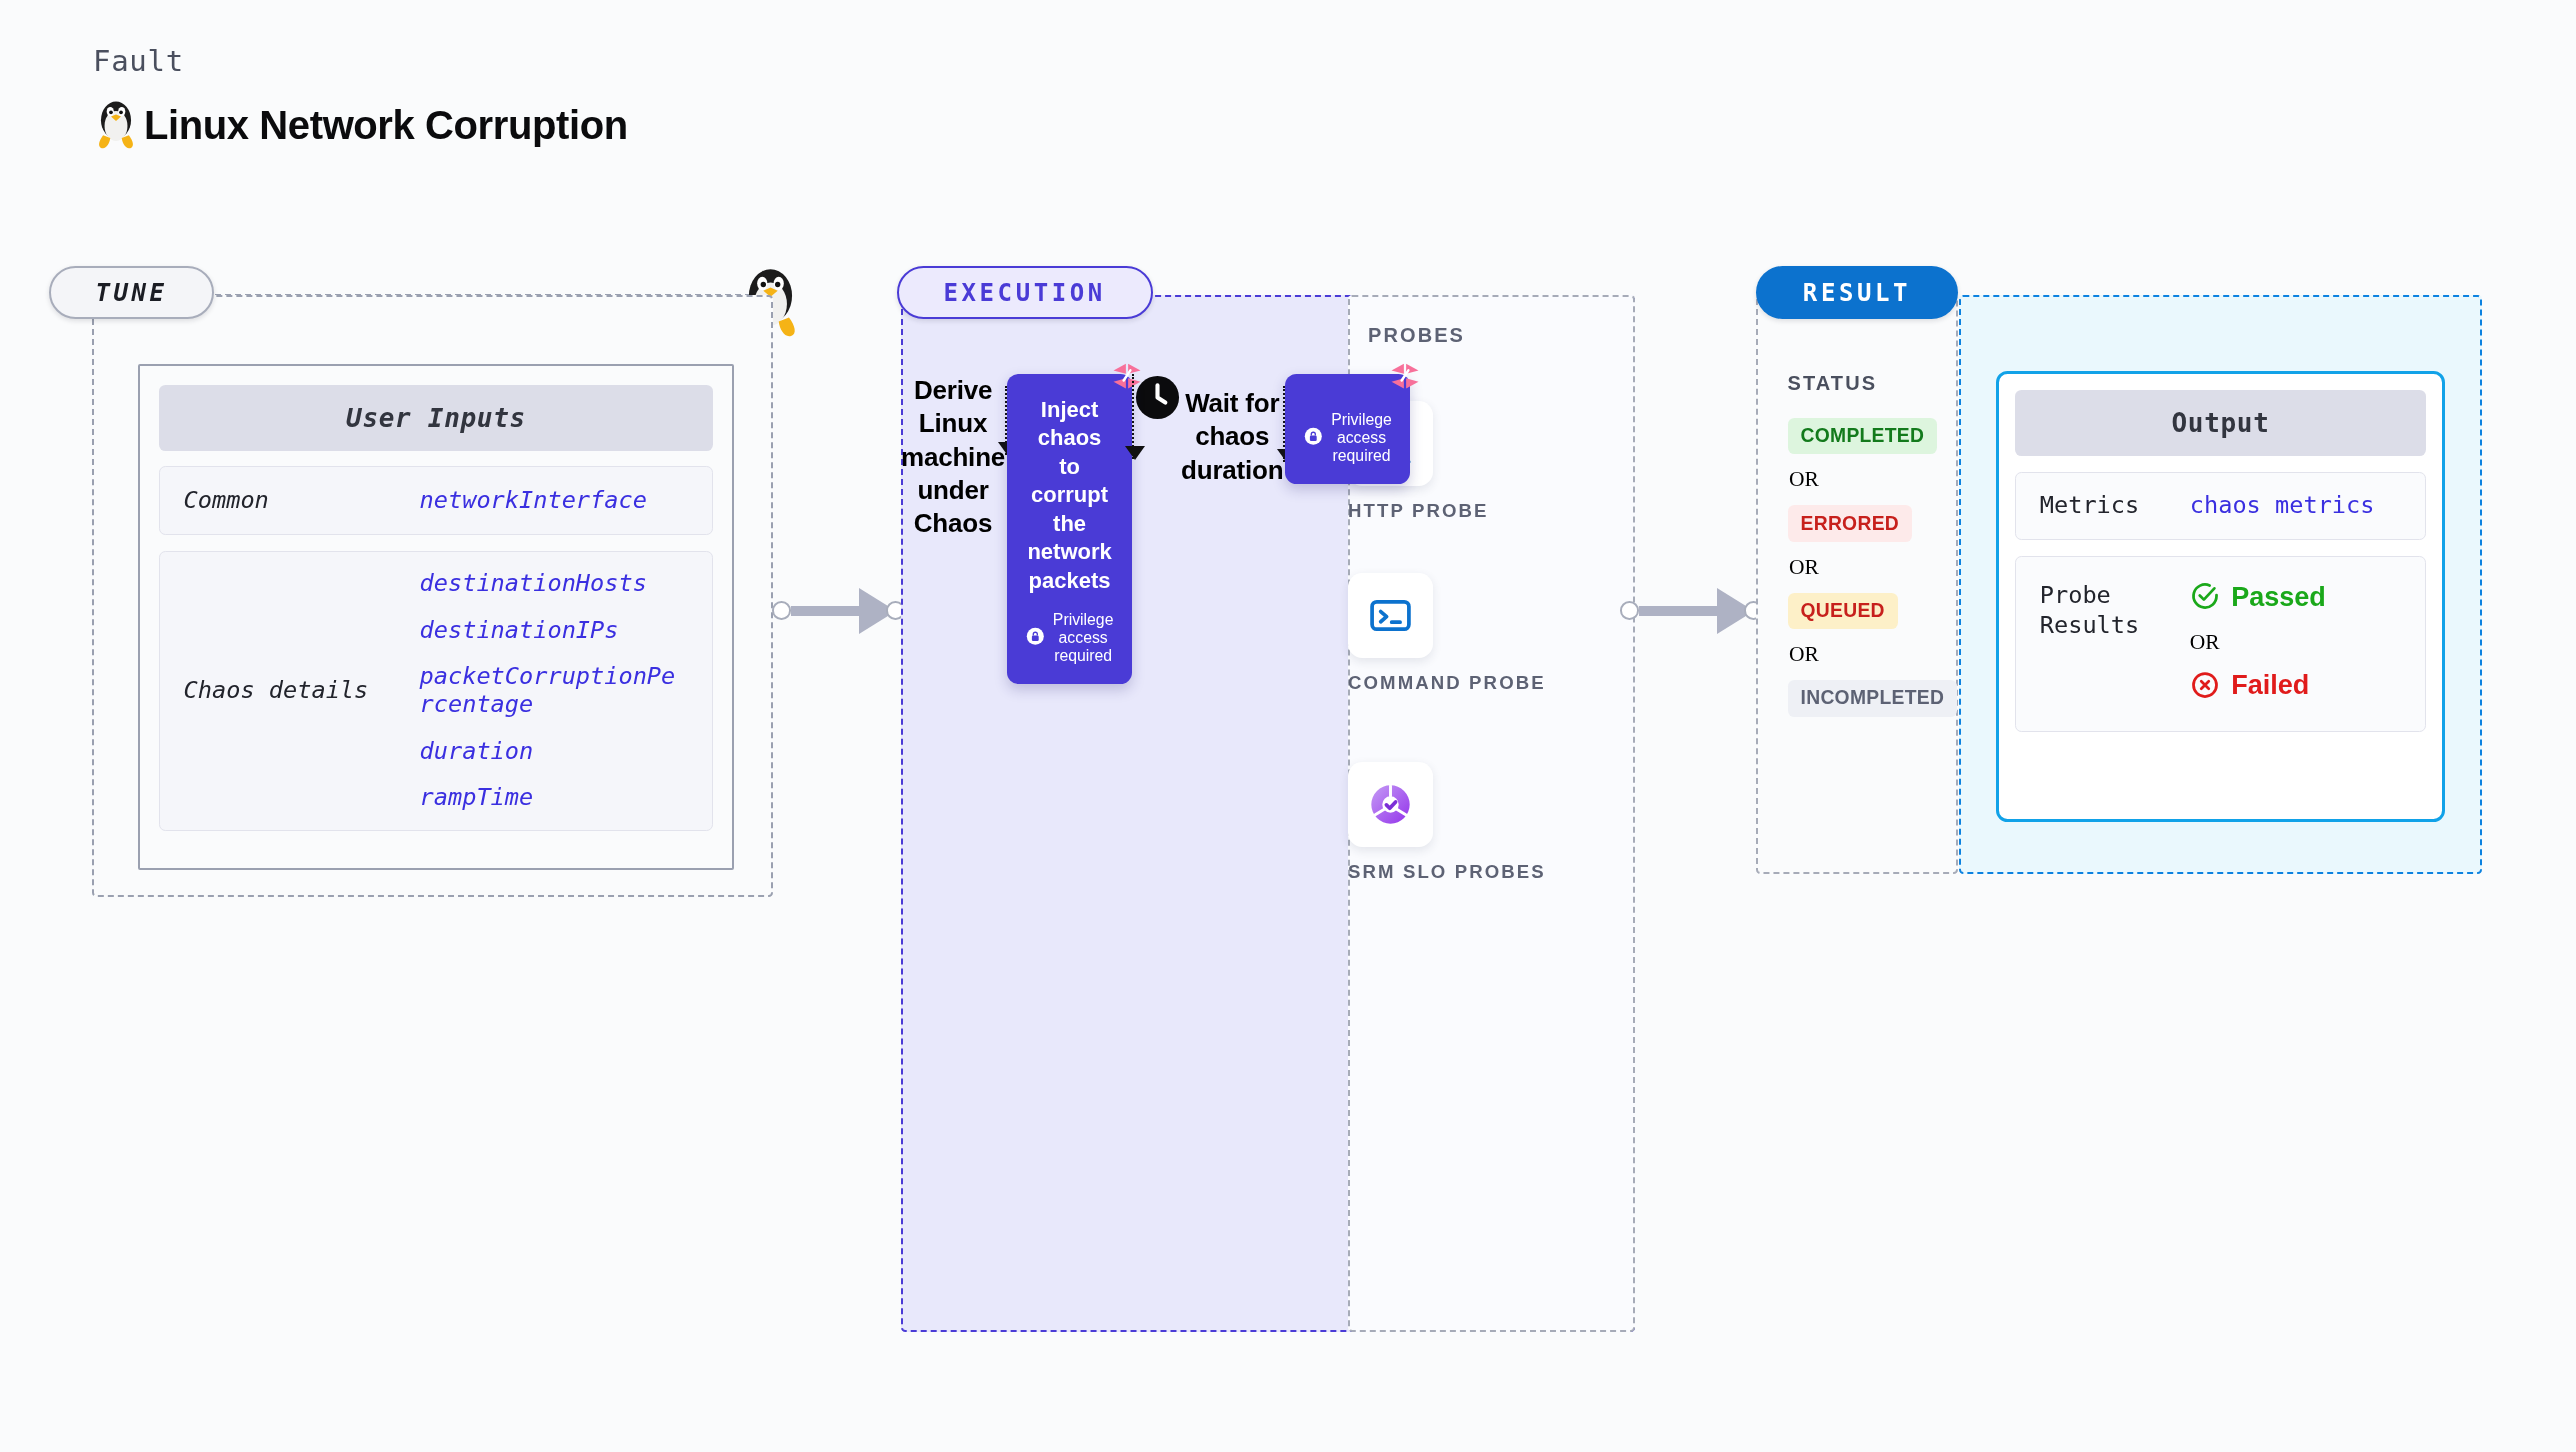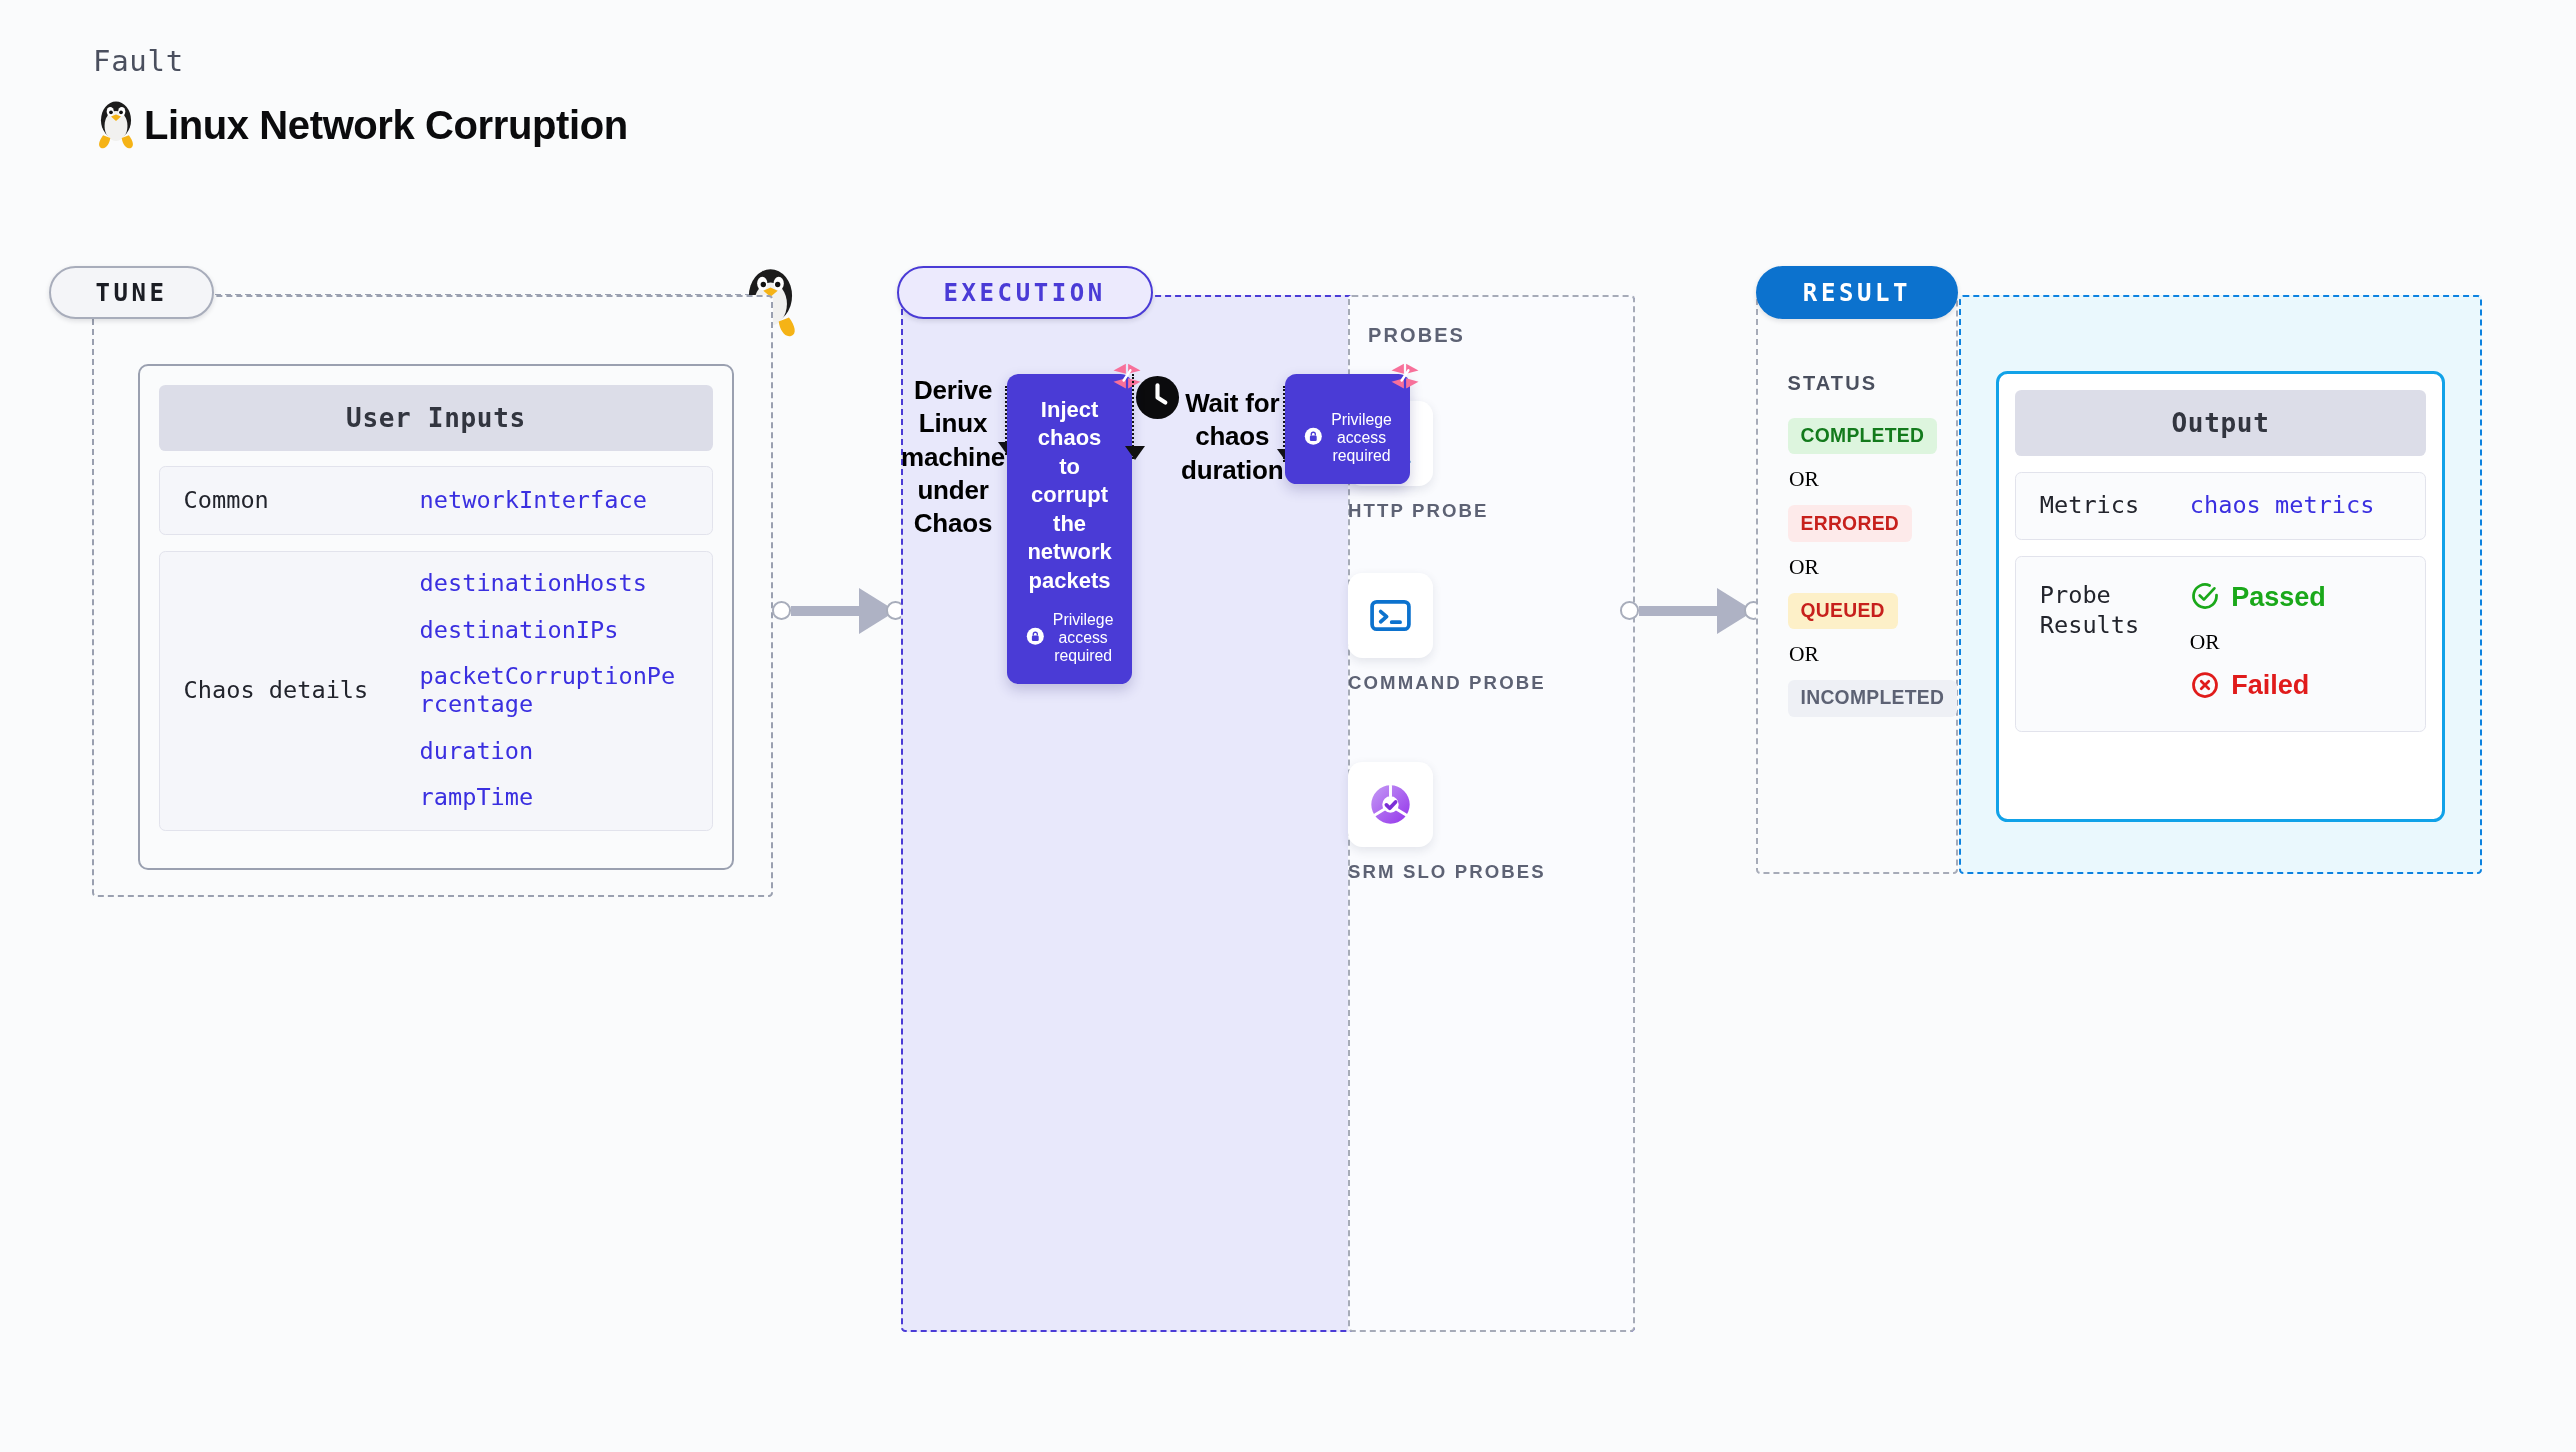--- a/index.html
+++ b/index.html
@@ -25,32 +25,32 @@
   .pill {
     position: absolute; z-index: 5;
     display: flex; align-items: center; justify-content: center;
     border-radius: 33px; padding: 0 24px; height: 53px;
     font-family: "DejaVu Sans Mono", monospace;
     font-size: 24px; font-weight: bold; letter-spacing: 3.6px;
     box-shadow: 0 2.1px 5px rgba(20,22,40,.13);
   }
 
   
-  #tune-panel { left: 92px; top: 295px; width: 681px; height: 602px; }
+  #tune-panel { left: 92px; top: 295px; width: 681px; height: 602px; font-style: italic; }
   #tune-panel .panel-box {
     border: 2.1px dashed #9aa0b0; background: #fafbfc;
   }
   #tune-pill {
     left: -43px; top: -29px; width: 165px;
     background: #f4f5f8; color: #1b1d24;
     border: 2.1px solid #a8adbb;
   }
   #tune-card {
     position: absolute; left: 46px; top: 69px; right: 39px; bottom: 27px;
-    border: 2.1px solid #9aa0b0; border-radius: 10px; background: #fafbfc;
+    border: 2.1px solid #9aa0b0; border-radius: 2px; background: #fafbfc;
     padding: 18.6px;
   }
   .card-head {
     background: #dcdde8; border-radius: 6.4px;
     height: 66px; display: flex; align-items: center; justify-content: center;
     font-family: "DejaVu Sans Mono", monospace;
     font-size: 26px; font-weight: bold; color: #32353f; letter-spacing: 0.7px;
   }
   .kv-row {
     margin-top: 15.8px; background: #f5f6fa; border: 1.4px solid #e2e3ec;

